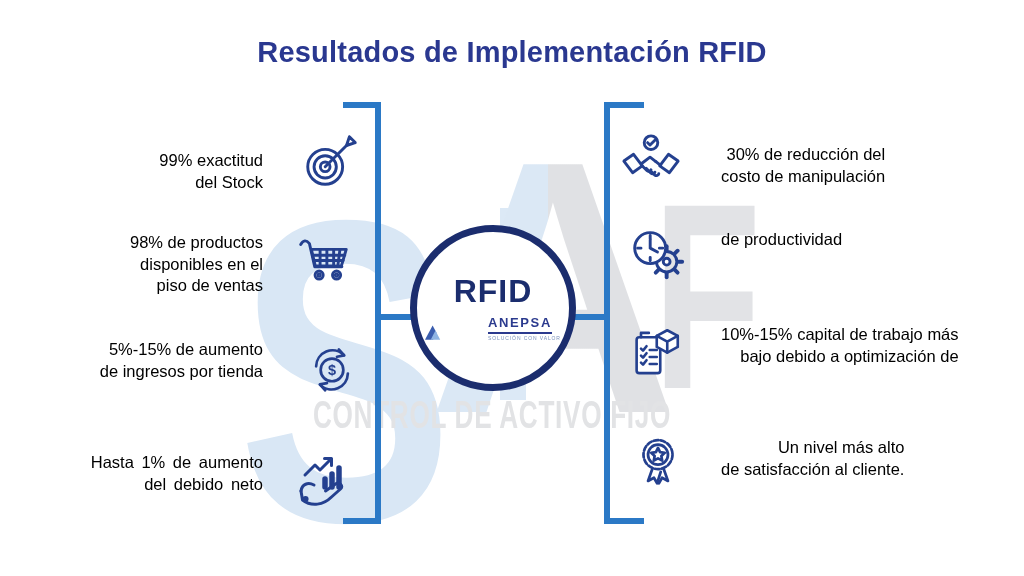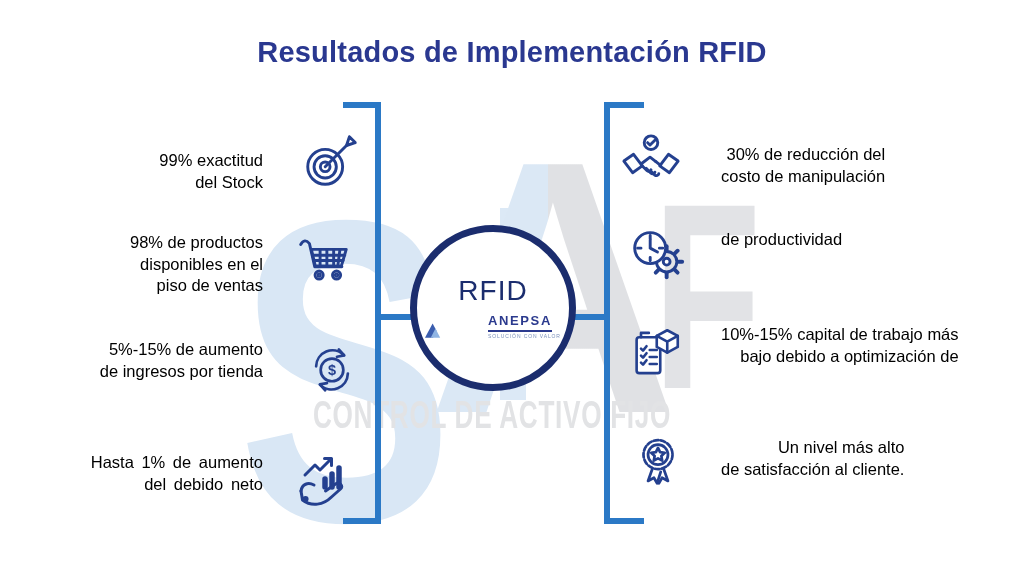--- a/index.html
+++ b/index.html
@@ -16,21 +16,21 @@
   .lct{left:343px;top:102px;width:38px;height:6px;}
   .lcb{left:343px;top:518px;width:38px;height:6px;}
   .rv{left:604px;top:102px;width:6px;height:422px;}
   .rct{left:606px;top:102px;width:38px;height:6px;}
   .rcb{left:606px;top:518px;width:38px;height:6px;}
   .conn{left:381px;top:314px;width:223px;height:6px;}
   
   .circle{position:absolute;left:410px;top:225px;width:152px;height:152px;background:#fff;
           border:7px solid #1b2d6e;border-radius:50%;z-index:3;
           display:flex;flex-direction:column;align-items:center;justify-content:center;}
-  .rfid{font-size:28px;font-weight:400;color:#1b2d6e;letter-spacing:1px;line-height:1;}
+  .rfid{font-size:32px;font-weight:700;color:#1b2d6e;letter-spacing:1px;line-height:1;}
   .brand{display:flex;align-items:flex-end;gap:4px;margin-top:9px;}
   .brand-text{display:flex;flex-direction:column;align-items:flex-start;margin-left:40px;}
   .brand-name{font-size:13px;font-weight:700;color:#2b3a8e;letter-spacing:1.6px;
               border-bottom:2px solid #2b3a8e;padding-bottom:1px;line-height:1.1;}
   .brand-tag{font-size:5px;color:#7a90bb;letter-spacing:.9px;margin-top:1px;}
   
   .itext{position:absolute;color:#000000;font-size:16.5px;line-height:21.5px;z-index:2;}
   .itext.r{right:761px;text-align:right;white-space:nowrap;}
   .itext.l{left:697px;text-align:right;white-space:nowrap;margin-left:24px;}
   .ln{display:block;}

